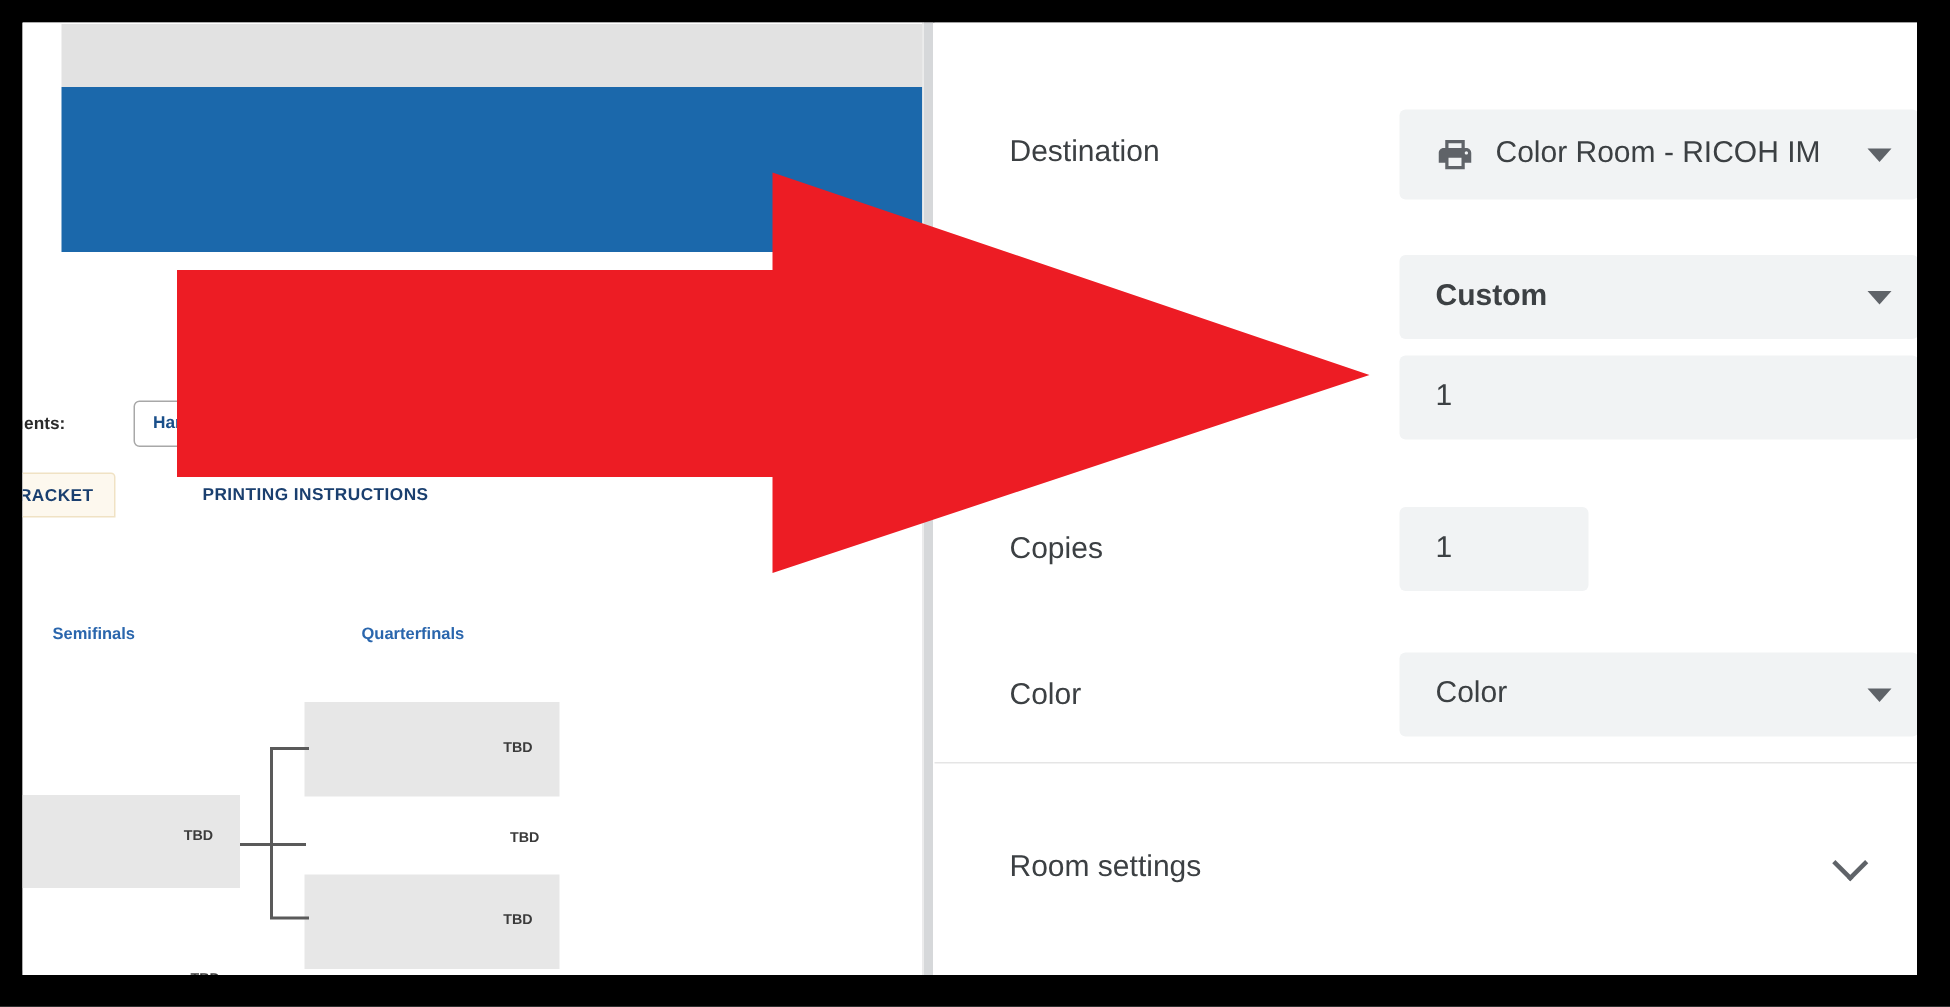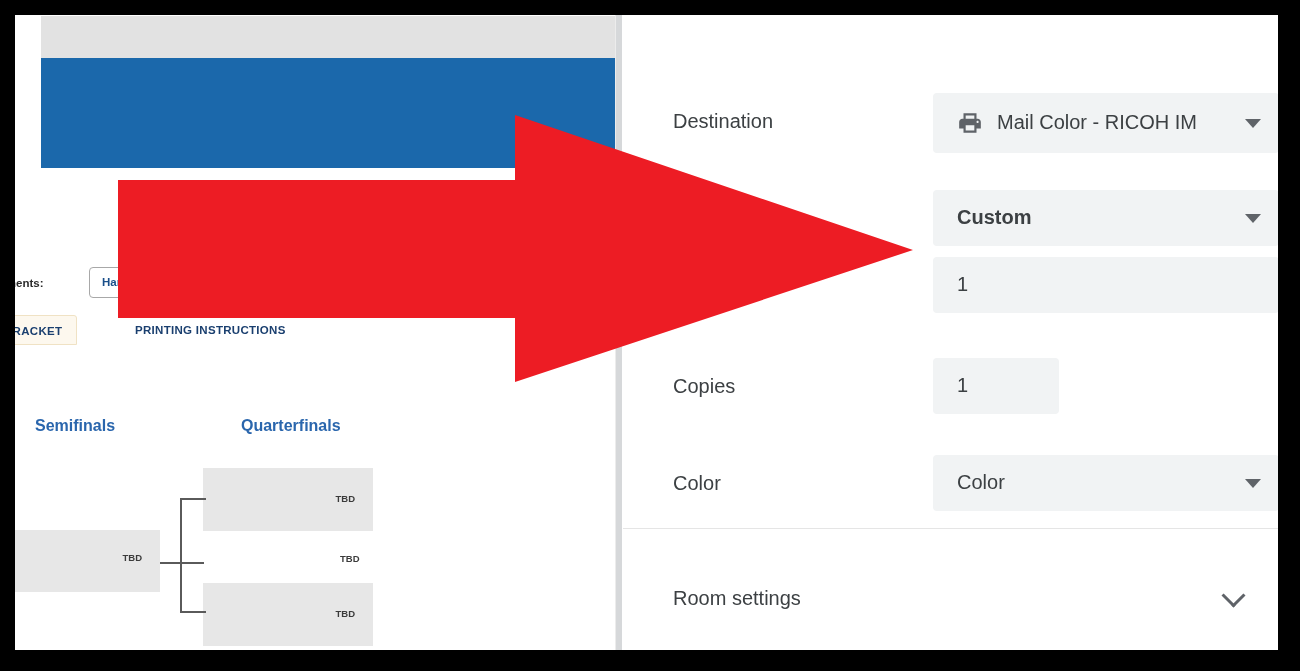--- a/index.html
+++ b/index.html
@@ -129,21 +129,21 @@
     border-radius: 3px 3px 0 0;
   }
   .tab-printing {
     left: 110px;
     padding: 0 10px;
   }
 
   
   .round-label {
     position: absolute;
-    font-size: 16px;
+    font-size: 11px;
     font-weight: bold;
     color: #2a66ad;
     white-space: nowrap;
   }
   #round-semifinals  { left: 20px;  top: 402px; }
   #round-quarters    { left: 226px; top: 402px; }
 
   .slot {
     position: absolute;
     background: #e7e7e7;
@@ -181,21 +181,20 @@
   }
 
   
   #settings-pane {
     position: absolute;
     left: 608px;
     top: 0;
     width: 655px;
     height: 635px;
     background: #ffffff;
-    margin-top: 20px;
   }
 
   .setting-row {
     position: absolute;
     left: 0;
     width: 655px;
   }
   .setting-label {
     position: absolute;
     left: 50px;
@@ -312,21 +311,21 @@
 
       <div class="setting-row" style="top:50px; height:78px;">
         <div class="setting-label" style="top:25px;">Destination</div>
 
         <div class="control" style="left:310px; top:8px; width:346px; height:60px;">
           <span class="printer-icon" style="left:24px; top:17px;">
             <svg width="26" height="26" viewBox="0 0 24 24" fill="#5f6368" aria-hidden="true">
               <path d="M19 8h-1V3H6v5H5c-1.66 0-3 1.34-3 3v6h4v4h12v-4h4v-6c0-1.66-1.34-3-3-3zM8 5h8v3H8V5zm8 14H8v-5h8v5zm3-7c-.55 0-1-.45-1-1s.45-1 1-1 1 .45 1 1-.45 1-1 1z"></path>
             </svg>
           </span>
-          <span class="control-text" style="left:64px; top:18px;">Mail Color - RICOH IM</span>
+          <span class="control-text" style="left:64px; top:18px;">Color Room - RICOH IM</span>
           <span class="caret-down" style="right:18px; top:26px;"></span>
         </div>
       </div>
 
       <div class="setting-row" style="top:150px; height:70px;font-weight:bold;">
         <div class="setting-label" style="top:22px;">es</div>
 
         <div class="control" style="left:310px; top:5px; width:346px; height:56px;">
           <span class="control-text" style="left:24px; top:16px;">Custom</span>
           <span class="caret-down" style="right:18px; top:24px;"></span>

